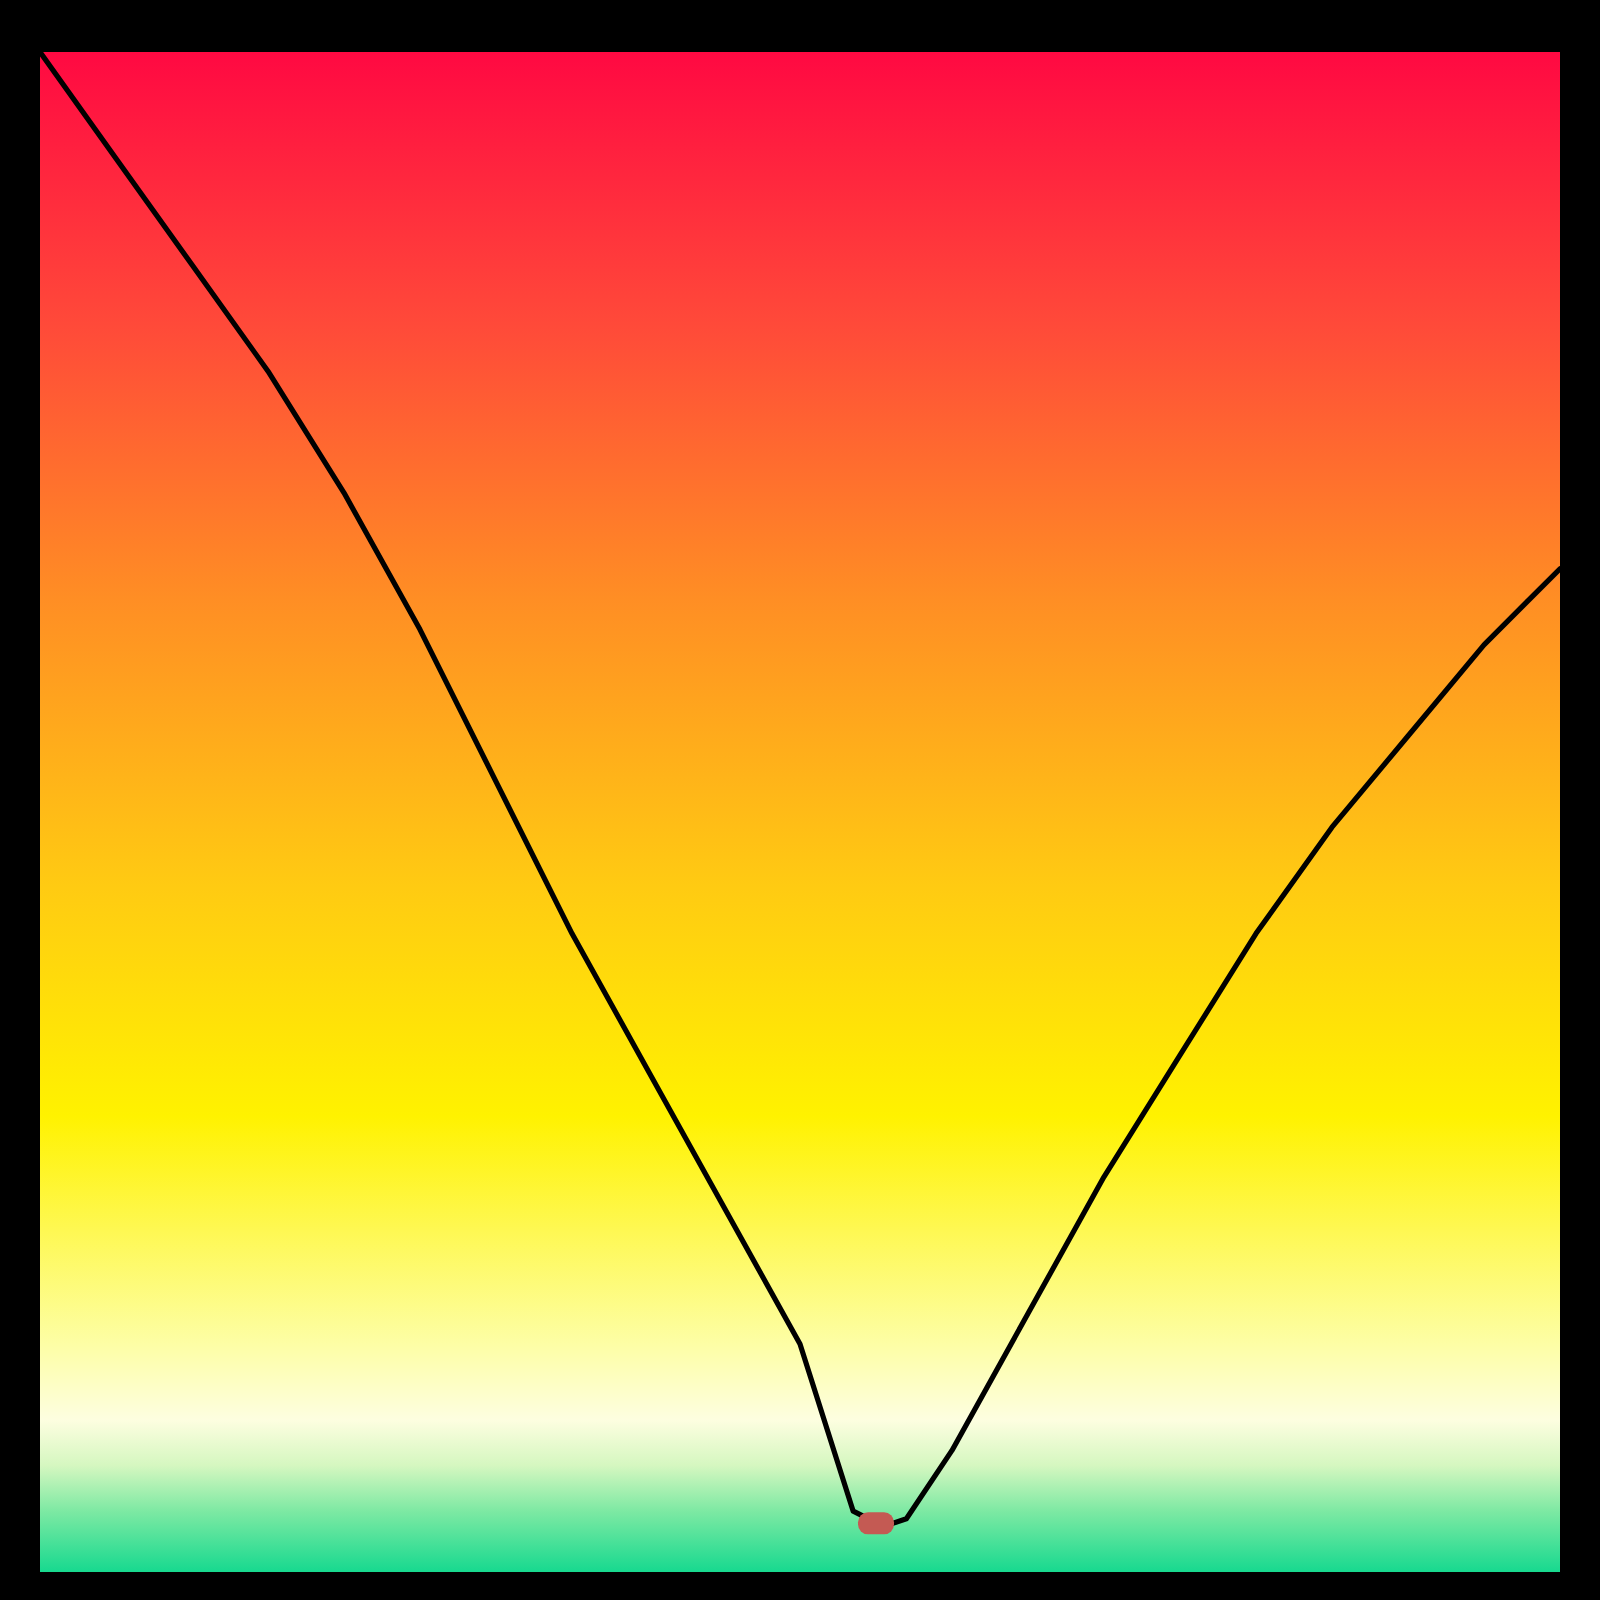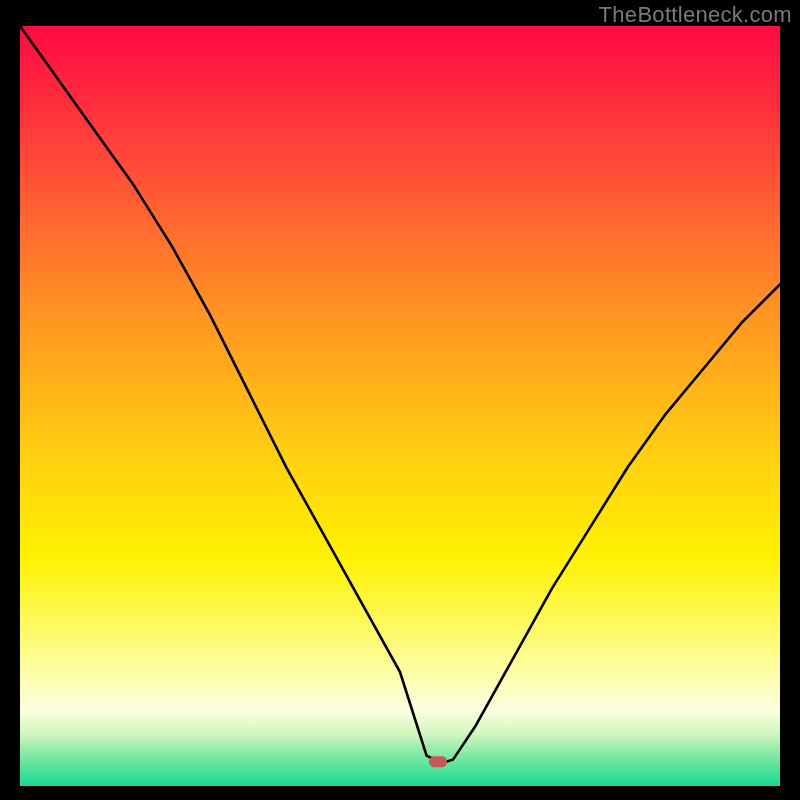--- a/index.html
+++ b/index.html
@@ -37,21 +37,20 @@
   svg.plot {
     width: 760px;
     height: 760px;
     display: block;
   }
 </style>
 </head>
 <body>
 
 <div class="outer">
-  <div class="watermark">TheBottleneck.com</div>
 
   <div class="plot-wrap">
     <svg class="plot" viewBox="0 0 760 760" preserveAspectRatio="none">
       <defs>
         <linearGradient id="bgGrad" x1="0" y1="0" x2="0" y2="1">
             <stop offset="0%" stop-color="#ff0942"></stop>
             <stop offset="18%" stop-color="#ff4a39"></stop>
             <stop offset="36%" stop-color="#ff8e24"></stop>
             <stop offset="55.00000000000001%" stop-color="#ffcb12"></stop>
             <stop offset="70%" stop-color="#fff200"></stop>

